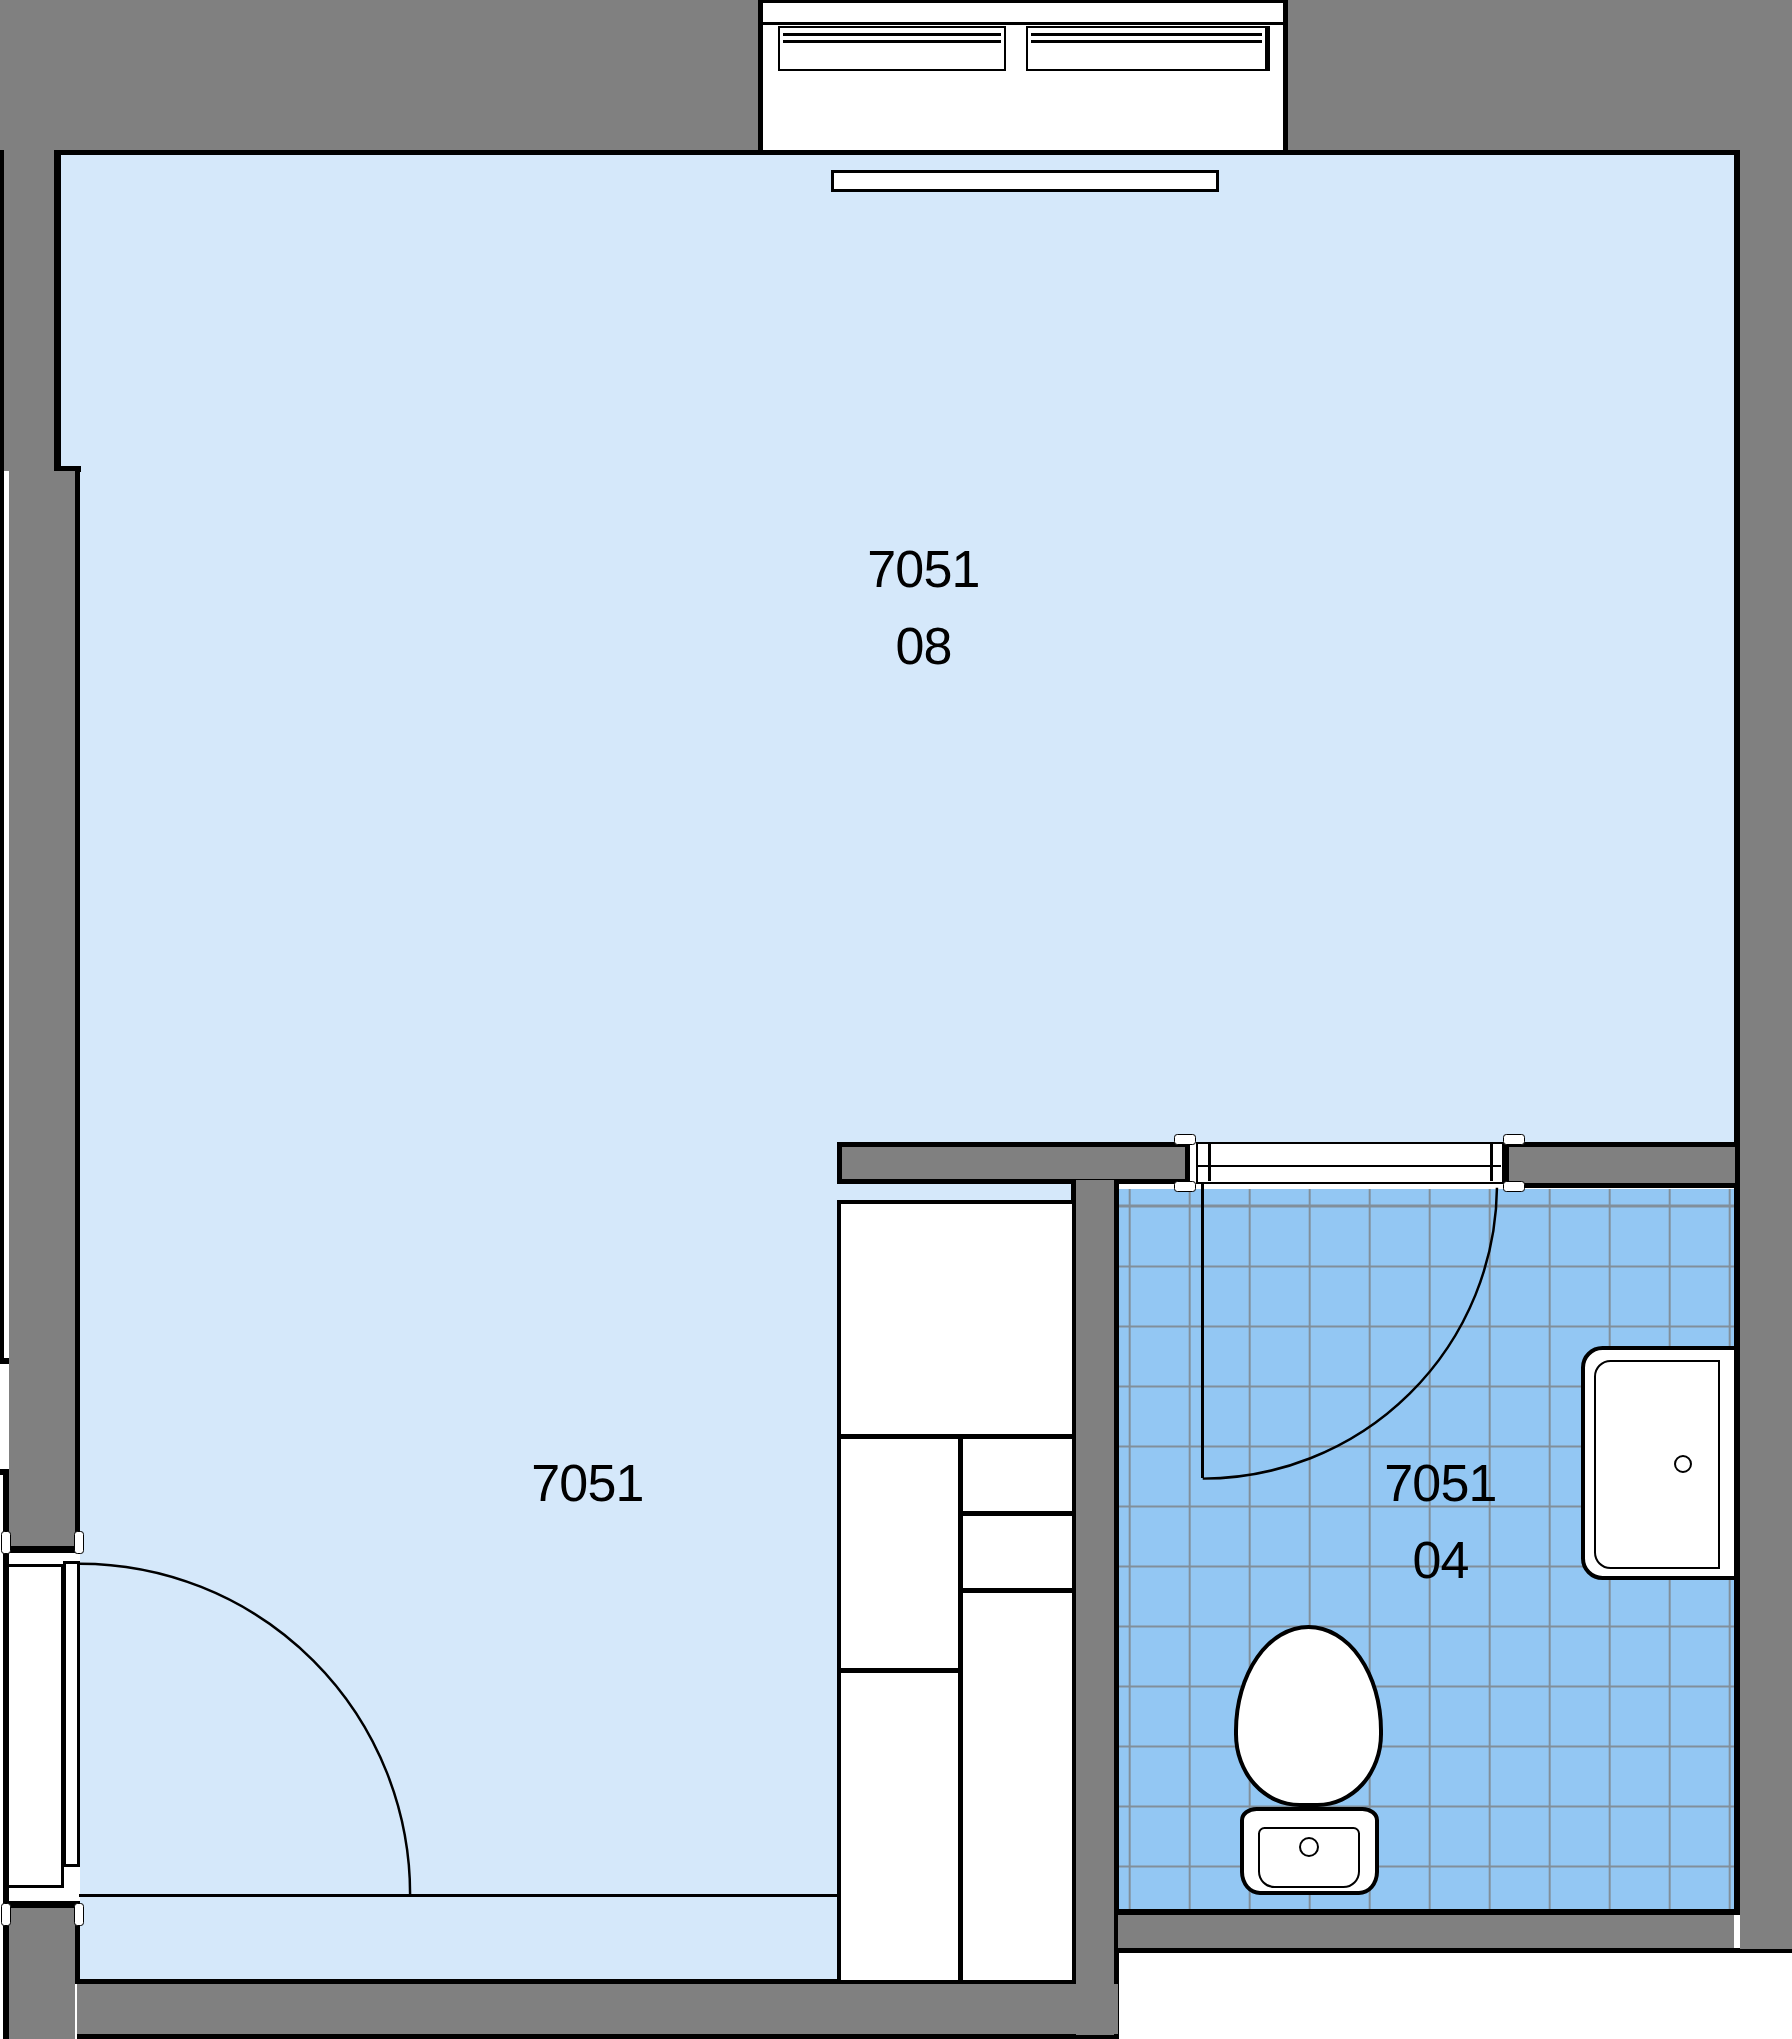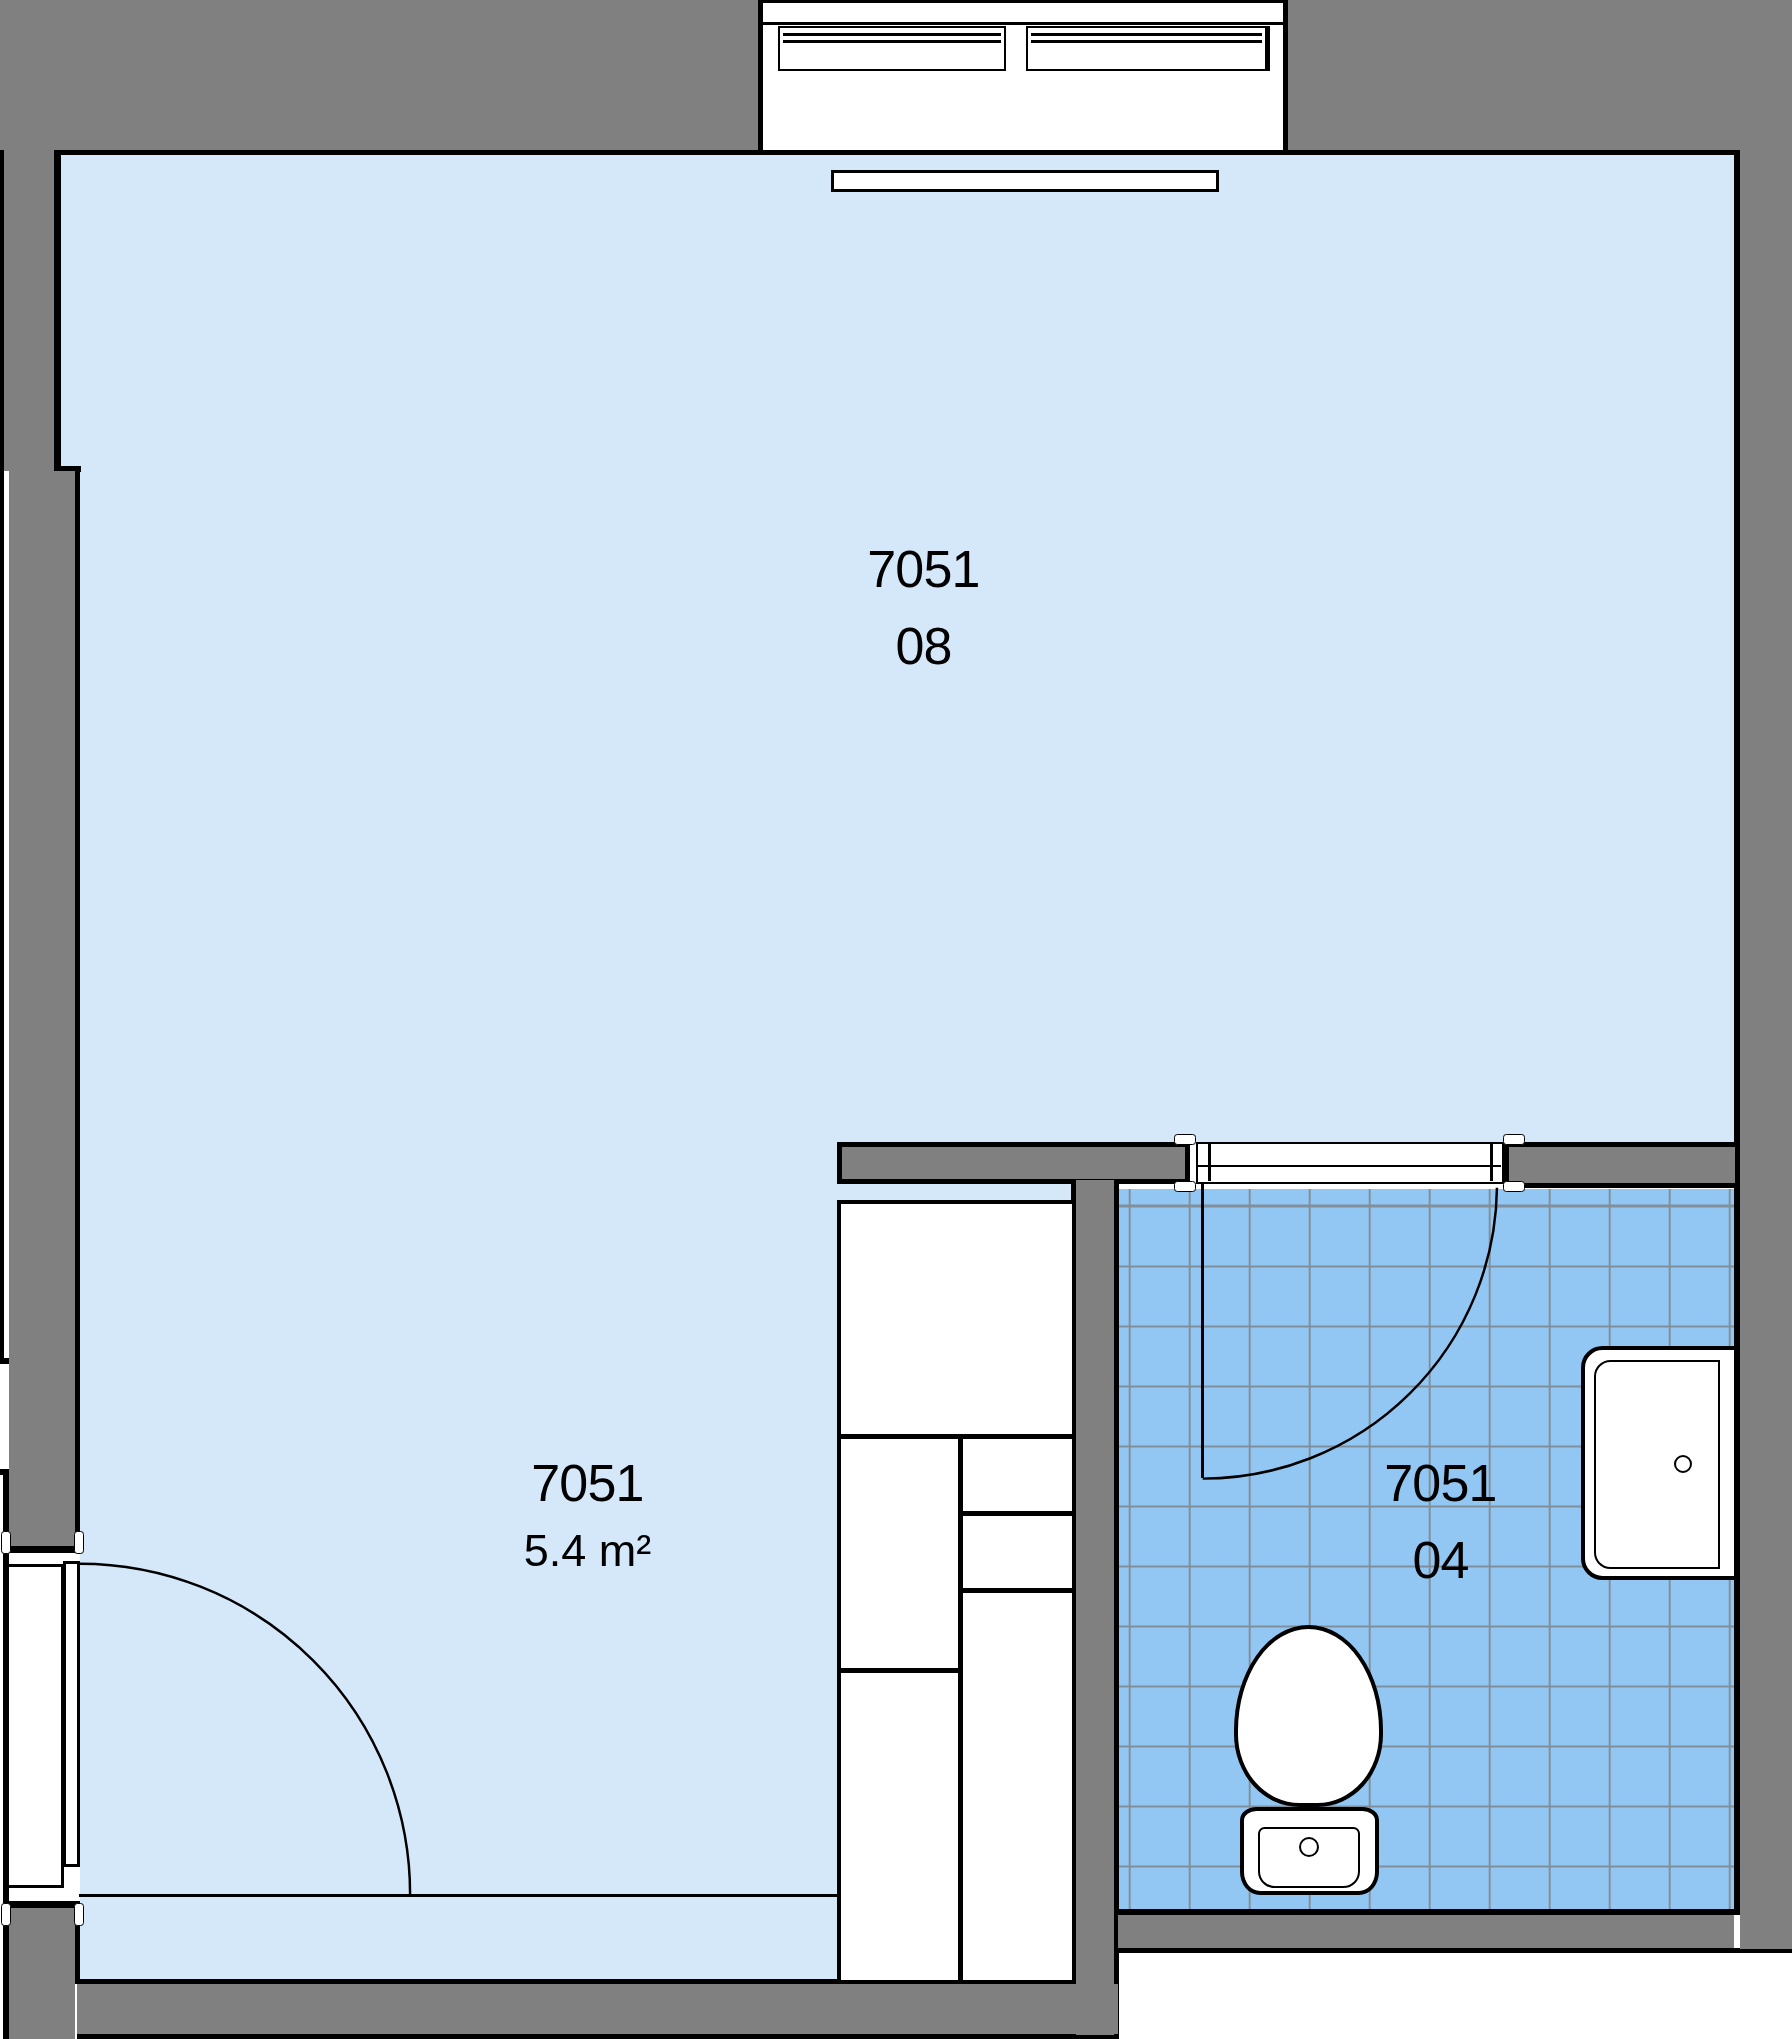--- a/index.html
+++ b/index.html
@@ -120,21 +120,20 @@
     <path d="M 1455 1789 A 356 356 0 0 0 1811 1437" fill="none" stroke="#000" stroke-width="3"></path>
   </svg>
 
   <div class="room-label" style="left:717px;top:531px;width:413px;">
     <div class="lbl-big">7051</div>
     <div class="lbl-big">08</div>
   </div>
 
   <div class="room-label" style="left:381px;top:1445px;width:413px;">
     <div class="lbl-big">7051</div>
-    <div class="lbl-small">5.4 m²</div>
   </div>
 
   <div class="room-label" style="left:1234px;top:1445px;width:413px;">
     <div class="lbl-big">7051</div>
     <div class="lbl-big">04</div>
   </div>
 
 </div>
 
 

